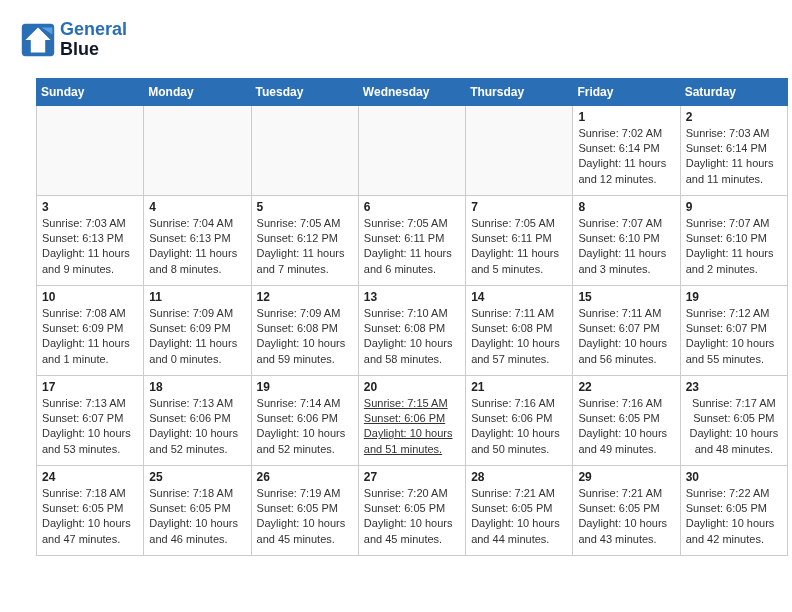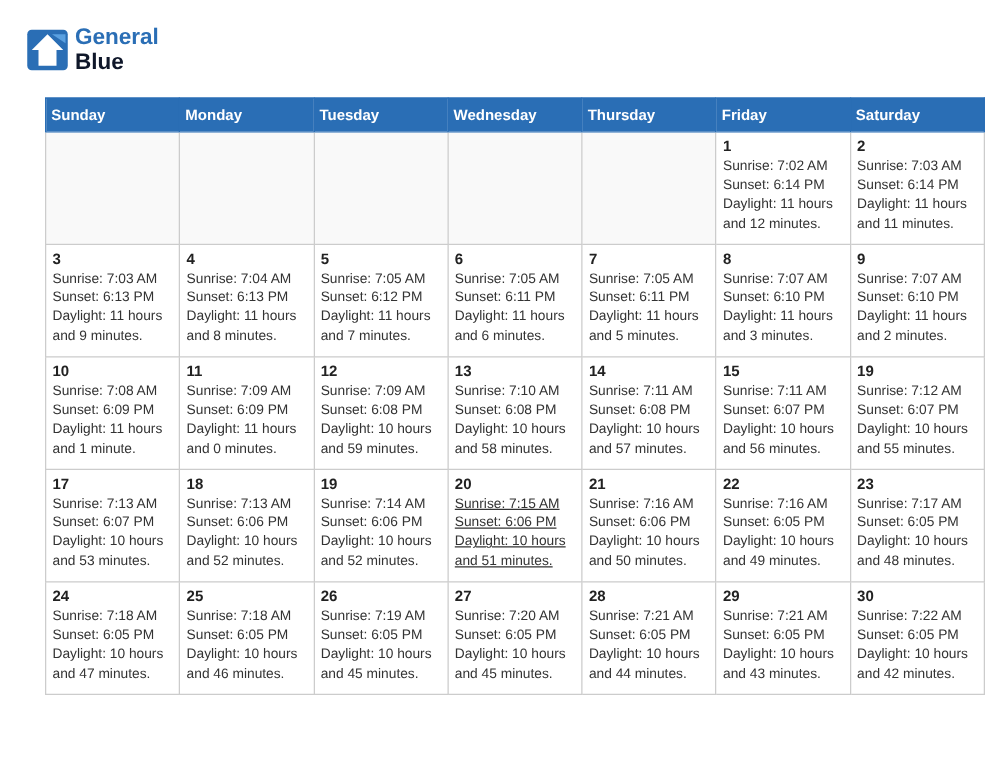--- a/index.html
+++ b/index.html
@@ -259,21 +259,21 @@
 Daylight: 10 hours and 50 minutes.</div>
         </td>
         <td>
           <span class="day-num">22</span>
           <div class="day-info" style="white-space: pre-line;">Sunrise: 7:16 AM
 Sunset: 6:05 PM
 Daylight: 10 hours and 49 minutes.</div>
         </td>
         <td>
           <span class="day-num">23</span>
-          <div class="day-info" style="white-space: pre-line;">Sunrise: 7:17 AM
+          <div class="day-info" style="white-space: pre-line; text-align: center;">Sunrise: 7:17 AM
 Sunset: 6:05 PM
 Daylight: 10 hours and 48 minutes.</div>
         </td>
       </tr>
       <tr>
         <td>
           <span class="day-num">24</span>
           <div class="day-info" style="white-space: pre-line;">Sunrise: 7:18 AM
 Sunset: 6:05 PM
 Daylight: 10 hours and 47 minutes.</div>

